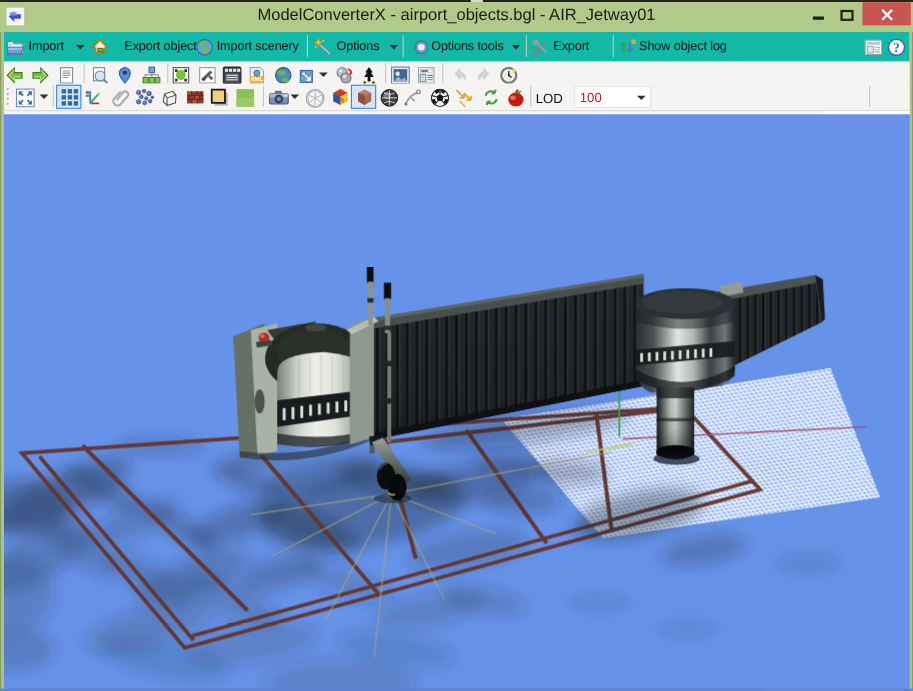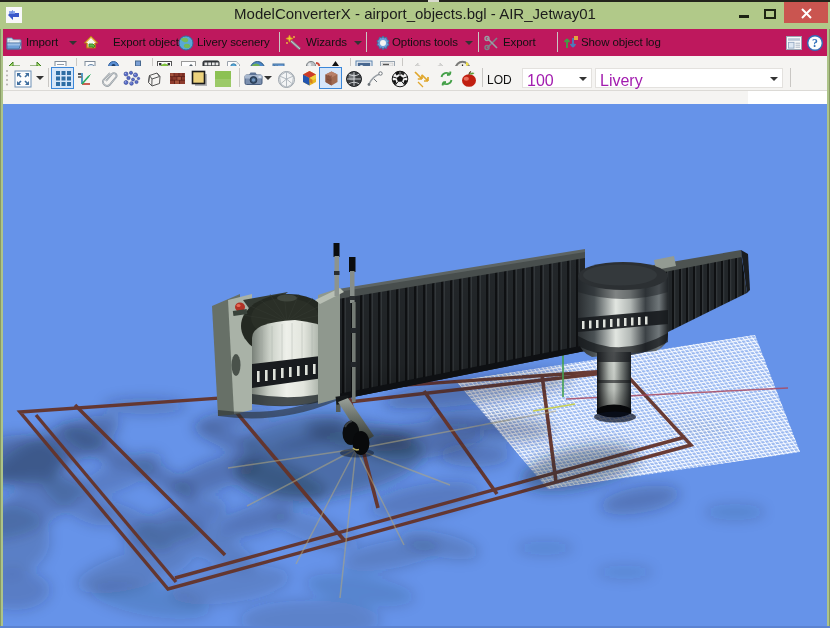--- a/index.html
+++ b/index.html
@@ -6,34 +6,34 @@
   body{width:830px;height:628px;overflow:hidden;font-family:"Liberation Sans",sans-serif;}
   #win{position:relative;width:748px;height:628px;background:#f5f4f2;}
   #topedge{position:absolute;left:0;top:0;width:830px;height:2px;background:#23241c;}
   #titlebar{position:absolute;left:0;top:2px;width:830px;height:27px;background:#b1c989;}
   #appicon{position:absolute;left:5px;top:4px;}
   #title{position:absolute;left:0;top:3px;width:830px;text-align:center;font-size:15px;color:#1c1c1c;}
   #btn-min{position:absolute;left:739px;top:13px;width:10px;height:3px;background:#1d2413;}
   #btn-max{position:absolute;left:764px;top:7px;width:8px;height:6px;border:2px solid #1d2413;background:transparent;}
   #btn-close{position:absolute;left:784px;top:0px;width:44px;height:21px;background:#ca5550;}
   #btn-close svg{position:absolute;left:17px;top:6px;}
-  #menubar{position:absolute;left:2px;top:29px;width:825px;height:27px;background:#be185d;border-bottom:1px solid #e9e7e4;}
+  #menubar{position:absolute;left:2px;top:29px;width:825px;height:27px;background:#14b8a6;border-bottom:1px solid #e9e7e4;}
   .mi{position:absolute;top:7px;font-size:11.5px;color:#111;letter-spacing:-0.1px;}
   .micon{position:absolute;top:5px;}
   .msep{position:absolute;top:3px;width:1px;height:20px;background:#c9c7c4;}
   .marr{position:absolute;top:12px;width:0;height:0;border-left:4px solid transparent;border-right:4px solid transparent;border-top:4px solid #333;}
   #tb1{position:absolute;left:2px;top:56px;width:825px;height:24px;background:#f5f4f2;}
-  #tb2{position:absolute;left:2px;top:66px;width:825px;height:24px;background:#f5f4f2;border-bottom:1px solid #dcdad6;text-decoration:underline;}
+  #tb2{position:absolute;left:2px;top:76px;width:825px;height:24px;background:#f5f4f2;border-bottom:1px solid #dcdad6;text-decoration:underline;}
   .ticon{position:absolute;top:4px;}
   .tsep{position:absolute;top:2px;width:1px;height:19px;background:#c9c7c4;}
   .tarr{position:absolute;top:10px;width:0;height:0;border-left:4px solid transparent;border-right:4px solid transparent;border-top:4px solid #333;}
   .hilite{position:absolute;top:1px;width:23px;height:22px;background:#d6e6f9;border:1px solid #3b87d9;box-sizing:border-box;}
   .gray{opacity:0.35;filter:grayscale(1);}
   #lodlbl{position:absolute;left:485px;top:7px;font-size:12px;color:#111;}
-  .combo{position:absolute;top:2px;height:20px;background:#fff;border:1px solid #e3e1de;box-sizing:border-box;font-size:16px;color:#a21caf;}
+  .combo{position:absolute;top:2px;height:20px;background:#fff;border:1px solid #e3e1de;box-sizing:border-box;font-size:12px;color:#b91c1c;}
   .combo .ctext{position:absolute;left:4px;top:3px;}
   .combo .carr{position:absolute;right:4px;top:8px;width:0;height:0;border-left:4px solid transparent;border-right:4px solid transparent;border-top:4px solid #333;}
   #view{position:absolute;left:0px;top:104px;width:830px;height:524px;background:#6693e9;}
   #lborder{position:absolute;left:0;top:29px;width:3px;height:599px;background:#adc389;border-left:1px solid #879a63;box-sizing:border-box;}
   #rborder{position:absolute;left:827px;top:29px;width:3px;height:599px;background:#adc389;border-right:1px solid #879a63;box-sizing:border-box;}
   #bborder{position:absolute;left:0;top:626px;width:830px;height:2px;background:#5b83d2;}
 </style>
 </head>
 <body>
 <div id="win">
@@ -67,30 +67,30 @@
         <path d="M9 2 L16 9 H13.5 V14 H4.5 V9 H2 Z" fill="#e8a33d" stroke="#b26f1f"></path>
         <path d="M9 4 L13.8 9 H12 V12.5 H6 V9 H4.2 Z" fill="#f7f5ef"></path>
         <path d="M7 10 h4 l2 2 -2 2 v-1.2 h-4 z" fill="#62b544" stroke="#3c8a28"></path>
       </svg>
     <div class="mi" style="left:111px">Export object</div>
     <svg class="micon" style="left:175px" width="18" height="18" viewBox="0 0 18 18">
         <circle cx="9" cy="9" r="7" fill="#58a8d8" stroke="#2d709c"></circle>
         <path d="M4 5 q3 -2 5 -1 q3 1 2 3 q-1 2 -4 1 q-3 -1 -3 -3 z" fill="#74b959"></path>
         <path d="M8 10 q3 -1 5 1 q1 2 -1 3 q-3 1 -5 -1 q-1 -2 1 -3 z" fill="#74b959"></path>
       </svg>
-    <div class="mi" style="left:195px">Livery scenery</div>
+    <div class="mi" style="left:195px">Import scenery</div>
     <div class="msep" style="left:277px"></div>
     <svg class="micon" style="left:283px" width="18" height="18" viewBox="0 0 18 18">
         <path d="M6 7 L15 15" stroke="#8a8f94" stroke-width="2.4"></path>
         <path d="M6 7 L15 15" stroke="#c9cdd1" stroke-width="1"></path>
         <path d="M4.5 1 l1 2.6 2.6 1 -2.6 1 -1 2.6 -1 -2.6 -2.6 -1 2.6 -1 z" fill="#f3c23c" stroke="#d59a1a" stroke-width="0.7"></path>
         <circle cx="9" cy="3" r="0.9" fill="#f3c23c"></circle>
         <circle cx="2" cy="9" r="0.9" fill="#f3c23c"></circle>
       </svg>
-    <div class="mi" style="left:304px">Wizards</div>
+    <div class="mi" style="left:304px">Options</div>
     <div class="marr" style="left:352px"></div>
     <div class="msep" style="left:364px"></div>
     <svg class="micon" style="left:372px" width="18" height="18" viewBox="0 0 18 18">
         <path d="M9 2 l1.2 2 2.3-.6 .6 2.3 2 1.2-1.3 2 1.3 2-2 1.2-.6 2.3-2.3-.6-1.2 2-1.2-2-2.3 .6-.6-2.3-2-1.2 1.3-2-1.3-2 2-1.2 .6-2.3 2.3 .6 z" fill="#6d9ed8" stroke="#41719f"></path>
         <circle cx="9" cy="9" r="3" fill="#f5f4f2"></circle>
       </svg>
     <div class="mi" style="left:390px">Options tools</div>
     <div class="marr" style="left:463px"></div>
     <div class="msep" style="left:476px"></div>
     <svg class="micon" style="left:481px" width="18" height="18" viewBox="0 0 18 18">
@@ -379,24 +379,20 @@
     <svg class="ticon" style="left:458px" width="18" height="18" viewBox="0 0 18 18">
         <ellipse cx="9" cy="10.5" rx="7" ry="6.3" fill="#c11f10"></ellipse>
         <ellipse cx="6.3" cy="8.8" rx="2.6" ry="2" fill="#ee7a6a" opacity="0.85"></ellipse>
         <path d="M9 4.5 Q9.2 2.5 11 1.5" stroke="#5a3a1a" stroke-width="1.3" fill="none"></path>
         <path d="M9 4 Q12 1.5 14.5 3 Q12.5 5.5 9 4 Z" fill="#5d9b35"></path>
       </svg>
     <div class="tsep" style="left:480px"></div>
     <div id="lodlbl">LOD</div>
     <div class="combo" style="left:520px;width:70px">
         <div class="ctext">100</div>
-        <div class="carr"></div>
-      </div>
-    <div class="combo" style="left:593px;width:188px">
-        <div class="ctext">Livery</div>
         <div class="carr"></div>
       </div>
     <div class="tsep" style="left:788px"></div>
   </div>
   <div id="view">
   <svg width="830" height="524" viewBox="0 104 830 524">
     <defs>
       <filter id="b1" x="-60%" y="-60%" width="220%" height="220%">
             <feGaussianBlur stdDeviation="6.5"></feGaussianBlur>
           </filter>

